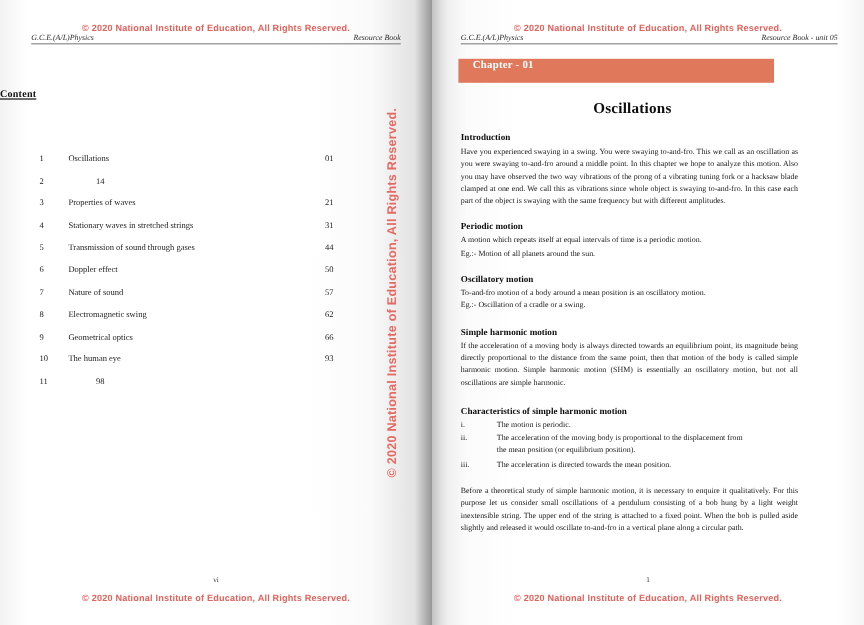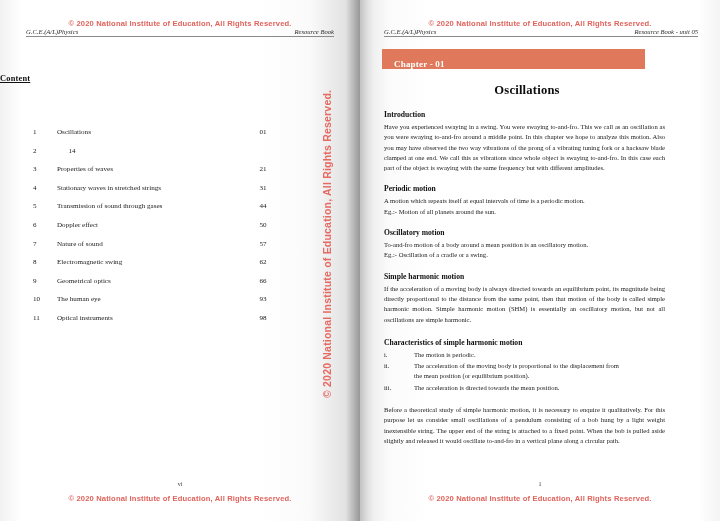--- a/index.html
+++ b/index.html
@@ -90,21 +90,21 @@
   .toc-row {
     display: flex;
     align-items: baseline;
     height: 18.6px;
     font-size: 7.1px;
     color: #1b1b1b;
     white-space: nowrap;
   }
   .toc-num   { width: 24px; flex: 0 0 24px; }
   .toc-label { flex: 1 1 auto; }
-  .toc-page  { width: 30px; flex: 0 0 30px; text-align: center; }
+  .toc-page  { width: 30px; flex: 0 0 30px; text-align: right; }
 
   
   .vwatermark {
     position: absolute;
     color: #e76a62;
     font-family: "Liberation Sans", sans-serif;
     font-weight: bold;
     font-size: 10.5px;
     letter-spacing: .2px;
     white-space: nowrap;
@@ -127,21 +127,21 @@
 
   
   .chapter-banner {
     position: absolute;
     top: 49px;
     left: 22px;
     width: 263px;
     height: 20px;
     background: #e0795c;
     display: flex;
-    align-items: flex-end;
+    align-items: flex-start;
   }
   .chapter-banner-text {
     margin-left: 12px;
     color: #ffffff;
     font-size: 9px;
     font-weight: bold;
     letter-spacing: .2px;
   }
   .chapter-title {
     position: absolute;
@@ -263,21 +263,20 @@
           <span class="toc-label">Geometrical optics</span>
           <span class="toc-page">66</span>
         </div>
         <div class="toc-row">
           <span class="toc-num">10</span>
           <span class="toc-label">The human eye</span>
           <span class="toc-page">93</span>
         </div>
         <div class="toc-row">
           <span class="toc-num">11</span>
-          <span class="toc-label">Optical instruments</span>
           <span class="toc-page">98</span>
         </div>
       </div>
 
     <div class="vwatermark vwatermark-left">© 2020 National Institute of Education, All Rights Reserved.</div>
 
     <div class="folio">vi</div>
 
     <div class="copyright copyright-bottom">© 2020 National Institute of Education, All Rights Reserved.</div>
 

